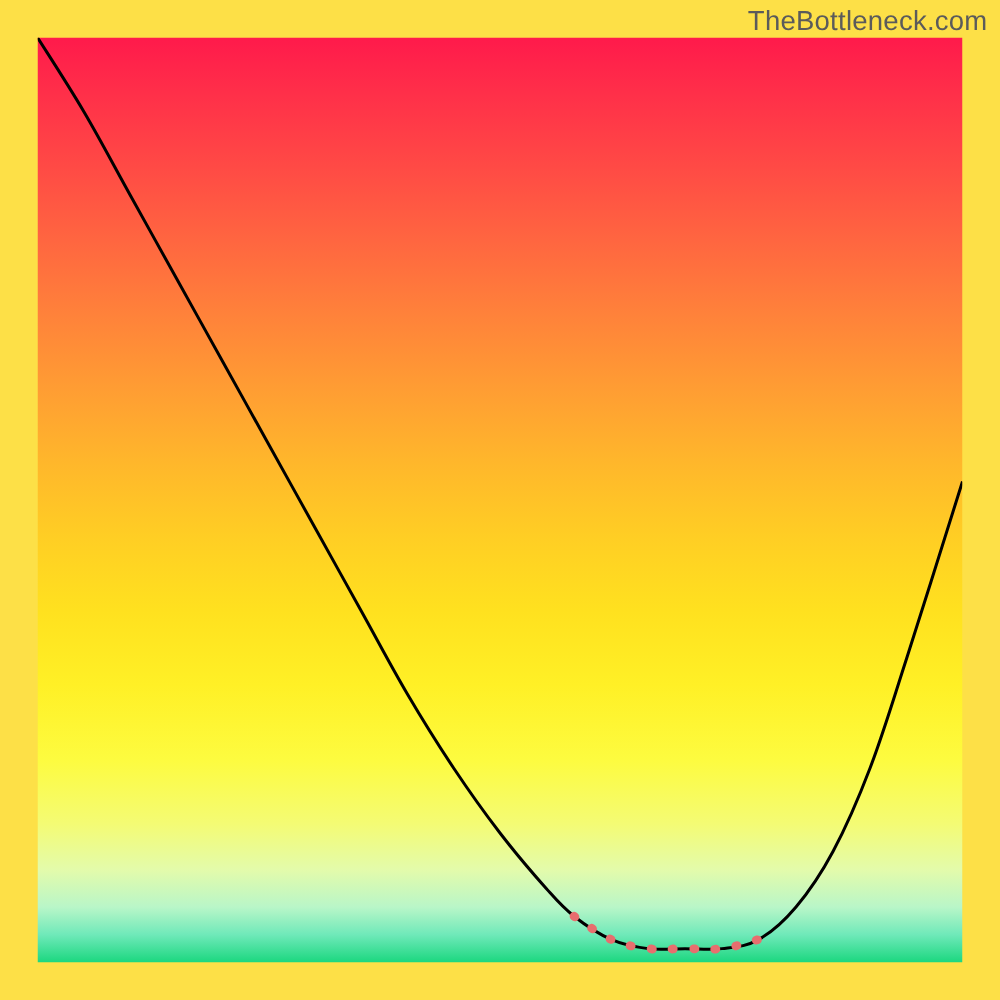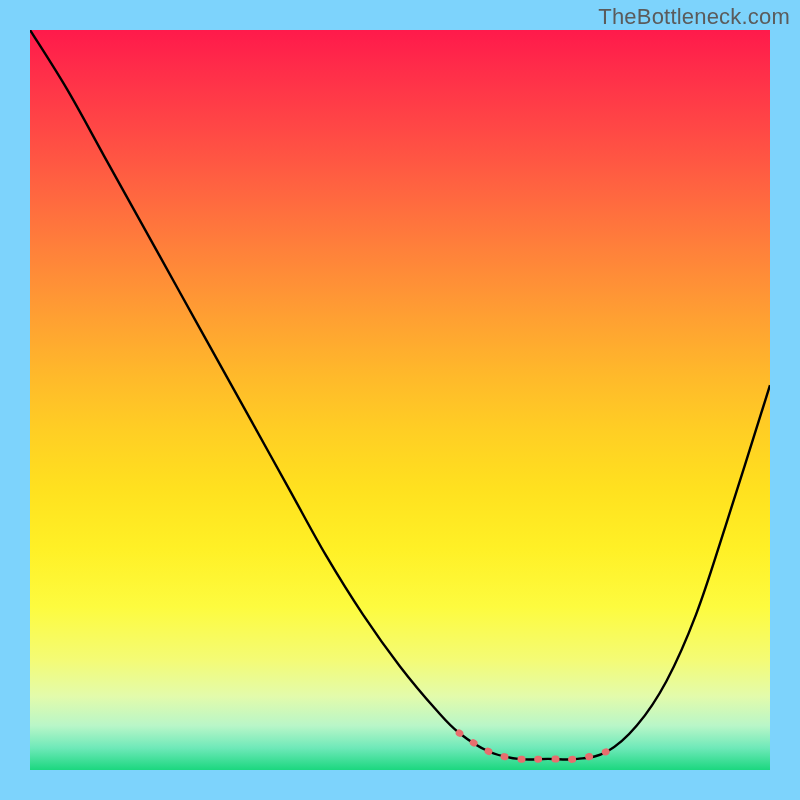--- a/index.html
+++ b/index.html
@@ -8,21 +8,21 @@
     width: 800px;
     height: 800px;
     background: #000;
     overflow: hidden;
     font-family: Arial, Helvetica, sans-serif;
   }
   .frame {
     position: relative;
     width: 800px;
     height: 800px;
-    background: #7dd3fc;
+    background: #fde047;
   }
   .watermark {
     position: absolute;
     top: 4px;
     right: 10px;
     color: #5b5b5b;
     font-size: 22px;
     font-weight: 500;
     letter-spacing: 0.2px;
     z-index: 5;

